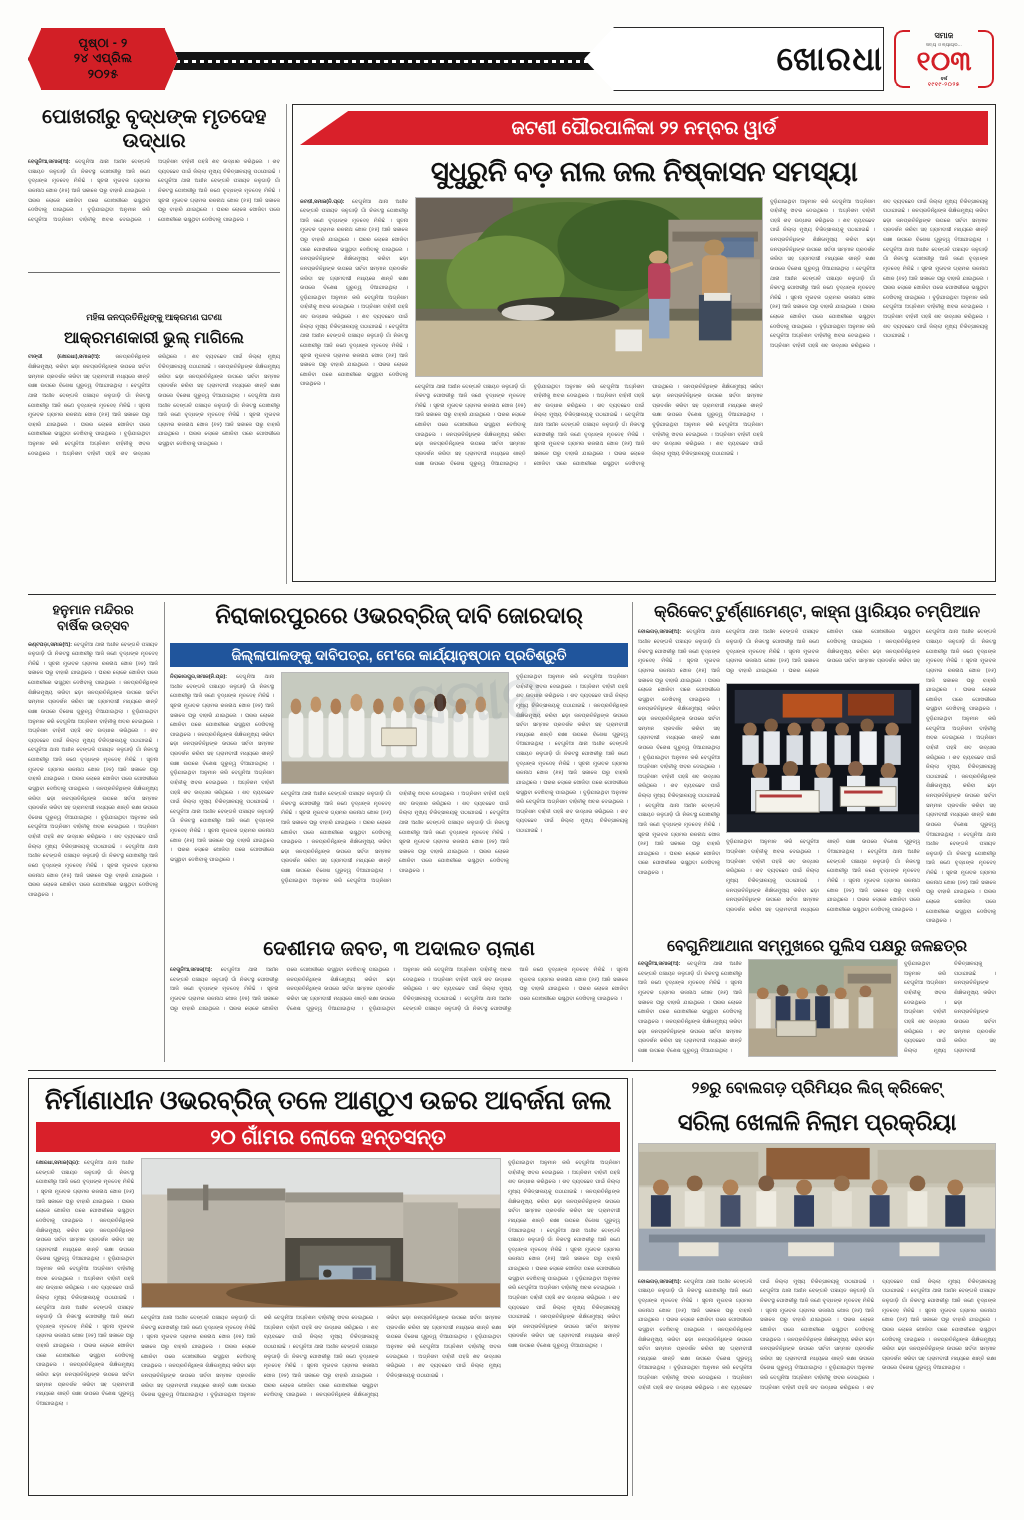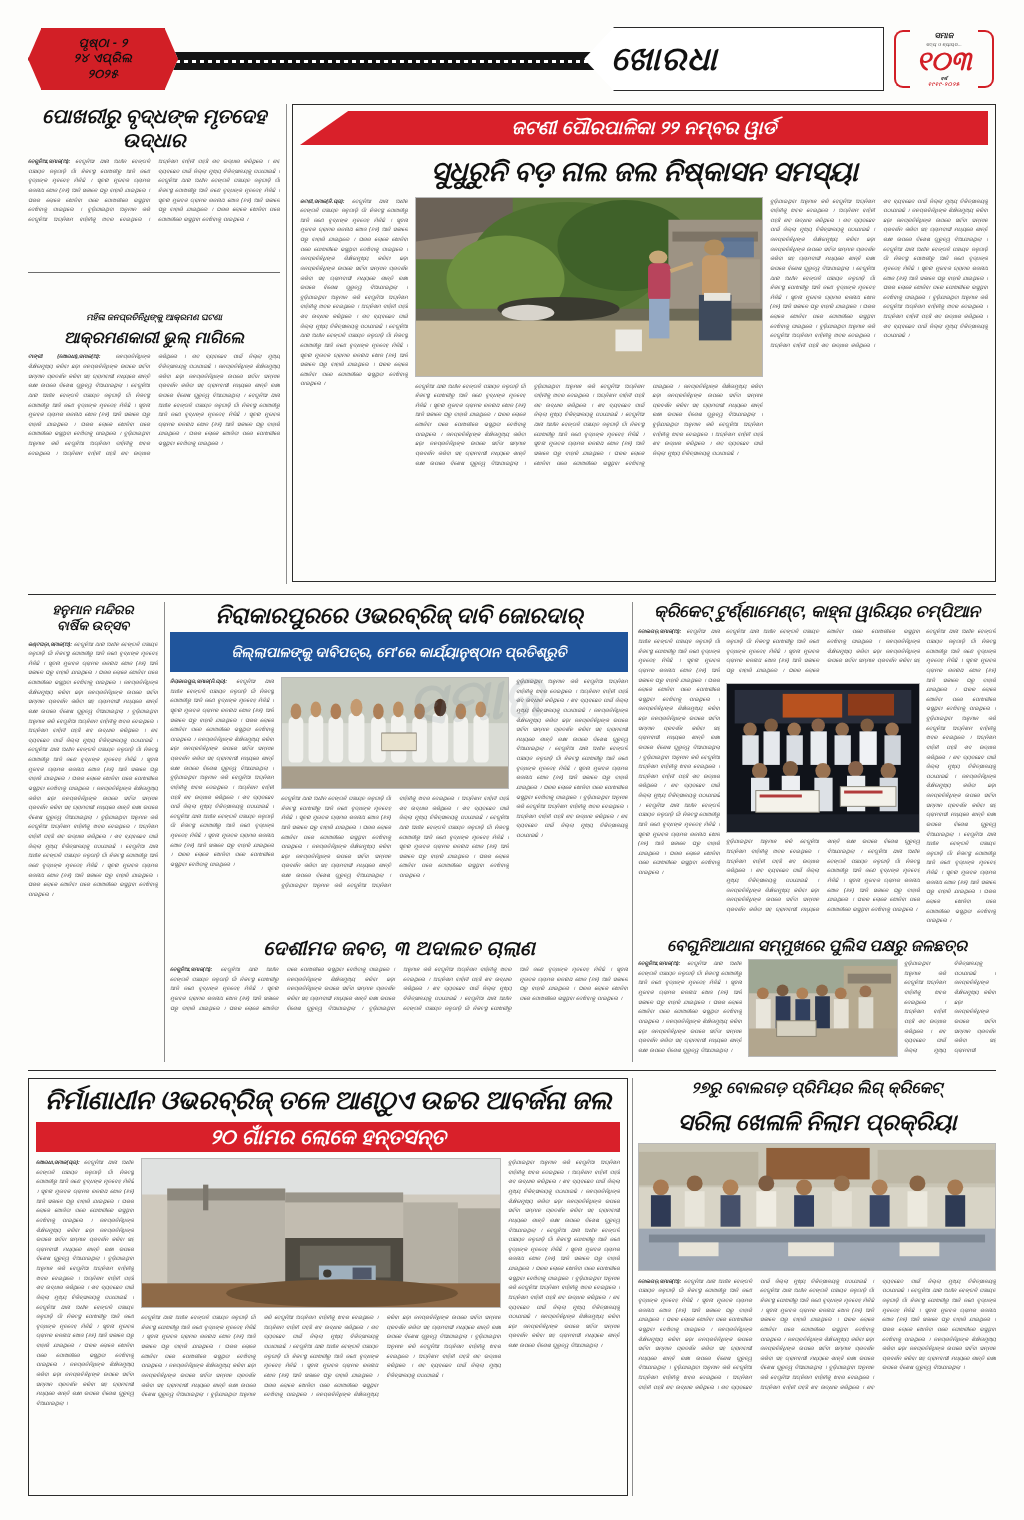--- a/index.html
+++ b/index.html
@@ -5,21 +5,21 @@
   * { box-sizing: border-box; }
   html, body { margin:0; padding:0; }
   body {
     width:1024px; height:1520px;
     background:#fdfdfb;
     font-family:"Liberation Sans", sans-serif;
     color:#111;
     position:relative;
     overflow:hidden;
   }
-  .page { position:absolute; inset:0; padding:26px 28px 14px 28px;font-style:italic; }
+  .page { position:absolute; inset:0; padding:26px 28px 14px 28px; }
 
   
   .masthead { position:relative; height:68px; }
   .mh-badge{
     position:absolute; left:0; top:2px; width:150px; height:62px;
     display:flex; flex-direction:column; align-items:center; justify-content:center;
     background:#fff; border:1.5px solid #1a1a1a;
     clip-path:polygon(9% 0,91% 0,100% 50%,91% 100%,9% 100%,0 50%);
     z-index:3;
   }
@@ -34,21 +34,21 @@
     display:flex; align-items:center;
   }
   .mh-bar .dots{
     flex:1; height:3px; margin:0 12px;
     background-image:repeating-linear-gradient(to right,#fff 0 4px,transparent 4px 8px);
   }
   .mh-city{
     position:absolute; right:112px; top:1px; height:64px; width:300px;
     background:#fff; border:1.5px solid #2a2a2a;
     clip-path:polygon(10% 0,100% 0,100% 100%,10% 100%,0 50%);
-    display:flex; align-items:center; justify-content:flex-start;
+    display:flex; align-items:center; justify-content:flex-end;
     z-index:2;
   }
   .mh-city span{ font-size:33px; font-weight:700; letter-spacing:1px; padding-left:26px;}
   .mh-logo{
     position:absolute; right:0; top:0; width:104px; height:66px;
     display:flex; flex-direction:column; align-items:center; justify-content:center;
     z-index:4;
   }
   .mh-logo .brk{ position:absolute; top:4px; bottom:4px; width:16px; border:2.5px solid #d21f26;}
   .mh-logo .brk.l{ left:2px; border-right:none; border-radius:9px 0 0 9px;}
@@ -240,21 +240,21 @@
       <span>ଜନପ୍ରତିନିଧିଙ୍କ ଶିକ୍ଷିତାମୁଖ୍ୟ କରିବା ଛଡ଼ା ଜନପ୍ରତିନିଧିଙ୍କ ଉପରେ ସର୍ବଦା ସମ୍ମାନ ପ୍ରଦର୍ଶନ କରିବା ସହ ଗ୍ରାମବାସୀ ମଧ୍ୟରେ ଶାନ୍ତି ରକ୍ଷା ଉପରେ ବିଶେଷ ଗୁରୁତ୍ୱ ଦିଆଯାଇଥିଲା ।</span>
       <span>ବୁଡ଼ିଯାଇଥିବା ଅନୁମାନ କରି ବେଗୁନିଆ ଅଗ୍ନିଶମ ବାହିନୀକୁ ଖବର ଦେଇଥିଲେ । ଅଗ୍ନିଶମ ବାହିନୀ ପହଞ୍ଚି ଶବ ଉଦ୍ଧାର କରିଥିଲେ । ଶବ ବ୍ୟବଛେଦ ପାଇଁ ଜିଲ୍ଲା ମୁଖ୍ୟ ଚିକିତ୍ସାଳୟକୁ ପଠାଯାଇଛି ।</span>
       <span>ବେଗୁନିଆ ଥାନା ଅଧୀନ ବେଙ୍ଗଳି ପଞ୍ଚାୟତ ଜଳୁଗାଡ଼ି ଗାଁ ନିକଟସ୍ଥ ପୋଖରୀରୁ ଆଜି ଜଣେ ବୃଦ୍ଧଙ୍କ ମୃତଦେହ ମିଳିଛି । ସୂଚନା ମୁତାବକ ଗ୍ରାମର ରଜନାଥ ଖୋଜ (୬୫) ଆଜି ସକାଳେ ଘରୁ ବାହାରି ଯାଇଥିଲେ । ଘରର ଲୋକେ ଖୋଜିବା ପରେ ପୋଖରୀରେ ଭସୁଥିବା ଦେଖିବାକୁ ପାଇଥିଲେ ।</span>
     </div>
   </div>
 
   <div class="hairline-v" style="left:164px;top:602px;height:460px;"></div>
 
   <div class="section" style="left:170px;top:602px;width:458px;height:330px;">
     <div class="hl" style="font-size:22.5px;letter-spacing:-.3px;">ନିରାକାରପୁରରେ ଓଭରବ୍ରିଜ୍ ଦାବି ଜୋରଦାର୍</div>
-    <div class="blue-band" style="height:40px;font-size:14px;margin-top:3px;">ଜିଲ୍ଲାପାଳଙ୍କୁ ଦାବିପତ୍ର, ମେ'ରେ କାର୍ଯ୍ୟାନୁଷ୍ଠାନ ପ୍ରତିଶ୍ରୁତି</div>
+    <div class="blue-band" style="height:24px;font-size:14px;margin-top:14px;">ଜିଲ୍ଲାପାଳଙ୍କୁ ଦାବିପତ୍ର, ମେ'ରେ କାର୍ଯ୍ୟାନୁଷ୍ଠାନ ପ୍ରତିଶ୍ରୁତି</div>
 
     <div style="display:flex;gap:7px;margin-top:5px;height:268px;">
       <div style="width:104px;" class="body-txt">
         <span style="font-weight:700;">ନିରାକାରପୁର,ସମାଜ(ନି.ପ୍ର):</span>
         <span>ବେଗୁନିଆ ଥାନା ଅଧୀନ ବେଙ୍ଗଳି ପଞ୍ଚାୟତ ଜଳୁଗାଡ଼ି ଗାଁ ନିକଟସ୍ଥ ପୋଖରୀରୁ ଆଜି ଜଣେ ବୃଦ୍ଧଙ୍କ ମୃତଦେହ ମିଳିଛି । ସୂଚନା ମୁତାବକ ଗ୍ରାମର ରଜନାଥ ଖୋଜ (୬୫) ଆଜି ସକାଳେ ଘରୁ ବାହାରି ଯାଇଥିଲେ । ଘରର ଲୋକେ ଖୋଜିବା ପରେ ପୋଖରୀରେ ଭସୁଥିବା ଦେଖିବାକୁ ପାଇଥିଲେ ।</span>
         <span>ଜନପ୍ରତିନିଧିଙ୍କ ଶିକ୍ଷିତାମୁଖ୍ୟ କରିବା ଛଡ଼ା ଜନପ୍ରତିନିଧିଙ୍କ ଉପରେ ସର୍ବଦା ସମ୍ମାନ ପ୍ରଦର୍ଶନ କରିବା ସହ ଗ୍ରାମବାସୀ ମଧ୍ୟରେ ଶାନ୍ତି ରକ୍ଷା ଉପରେ ବିଶେଷ ଗୁରୁତ୍ୱ ଦିଆଯାଇଥିଲା ।</span>
         <span>ବୁଡ଼ିଯାଇଥିବା ଅନୁମାନ କରି ବେଗୁନିଆ ଅଗ୍ନିଶମ ବାହିନୀକୁ ଖବର ଦେଇଥିଲେ । ଅଗ୍ନିଶମ ବାହିନୀ ପହଞ୍ଚି ଶବ ଉଦ୍ଧାର କରିଥିଲେ । ଶବ ବ୍ୟବଛେଦ ପାଇଁ ଜିଲ୍ଲା ମୁଖ୍ୟ ଚିକିତ୍ସାଳୟକୁ ପଠାଯାଇଛି ।</span>
         <span>ବେଗୁନିଆ ଥାନା ଅଧୀନ ବେଙ୍ଗଳି ପଞ୍ଚାୟତ ଜଳୁଗାଡ଼ି ଗାଁ ନିକଟସ୍ଥ ପୋଖରୀରୁ ଆଜି ଜଣେ ବୃଦ୍ଧଙ୍କ ମୃତଦେହ ମିଳିଛି । ସୂଚନା ମୁତାବକ ଗ୍ରାମର ରଜନାଥ ଖୋଜ (୬୫) ଆଜି ସକାଳେ ଘରୁ ବାହାରି ଯାଇଥିଲେ । ଘରର ଲୋକେ ଖୋଜିବା ପରେ ପୋଖରୀରେ ଭସୁଥିବା ଦେଖିବାକୁ ପାଇଥିଲେ ।</span>
       </div>
       <div style="flex:1;display:flex;flex-direction:column;">

